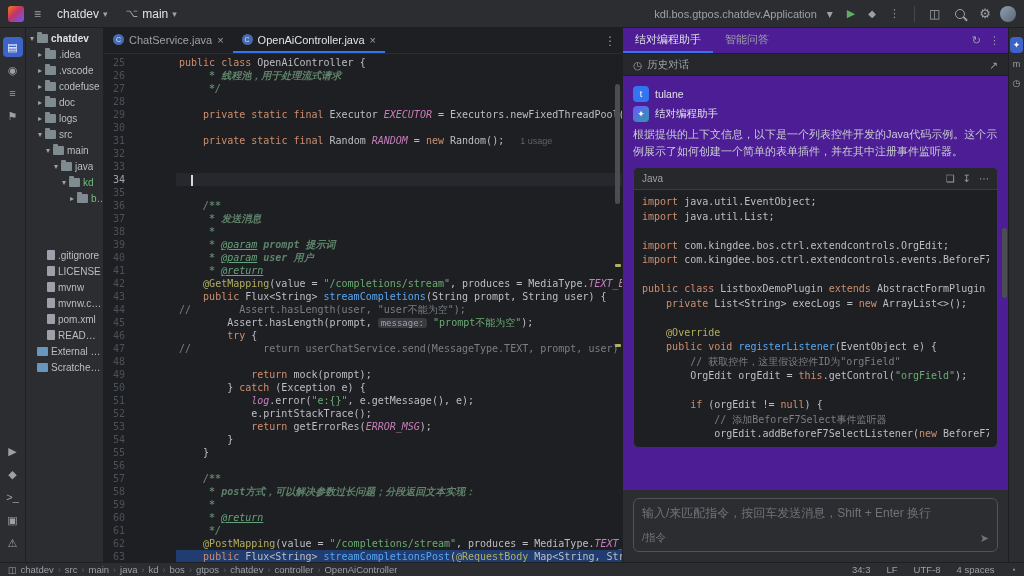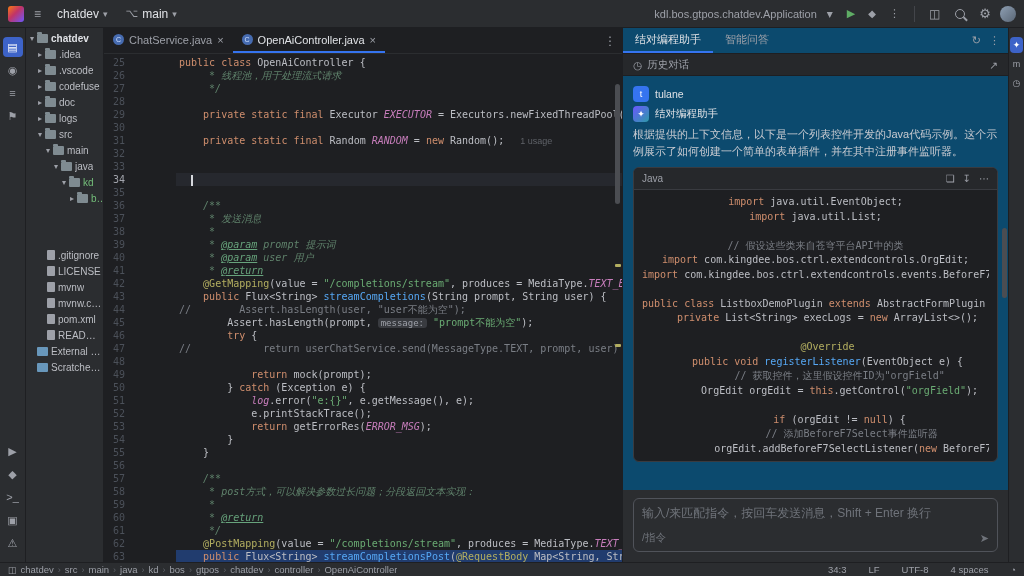--- a/index.html
+++ b/index.html
@@ -82,37 +82,37 @@
   .cline { height:13px; line-height:13px; white-space:pre; overflow:hidden; padding-left:3px; }
   .cline.cursorline { background:#26282e; }
   .cline.selline { background:#213c6e; }
   .caret { display:inline-block; width:1.5px; height:11px; background:#d6d8dd;
     vertical-align:middle; margin-left:12px; }
   .usages { color:#5f6268; font-size:9px; margin-left:16px; font-family:"Liberation Sans",sans-serif; }
 
   .s-kw  { color:#cf8e6d; }
   .s-def { color:#bcbec4; }
   .s-cls { color:#bcbec4; }
-  .s-doc { color:#5f826b; font-style:italic; }
+  .s-doc { color:#5f826b; font-style:italic;font-weight:bold; }
   .s-tag { color:#67a37c; font-style:italic; text-decoration:underline; }
   .s-ann { color:#b3ae60; }
   .s-str { color:#6aab73; }
   .s-fld { color:#c77dbb; font-style:italic; }
   .s-mth { color:#56a8f5; }
   .s-cmt { color:#7a7e85; }
   .s-inlay { background:#393b40; color:#9da0a8; border-radius:3px; padding:0 3px;
     font-size:9px; }
 
   .ed-scrollbar { position:absolute; right:1px; top:30px; width:7px; height:calc(100% - 34px); }
   .ed-thumb { position:absolute; top:0; left:1px; width:5px; height:120px; border-radius:3px;
     background:#4b4d52; }
   .stripe-mark { position:absolute; right:0; width:6px; height:3px; background:#b3ae60; border-radius:1px; }
 
   
-  .chat-panel { width:386px; background:#0c4a6e; border-left:1px solid #1e1f22; display:flex;
+  .chat-panel { width:386px; background:#4c1d95; border-left:1px solid #1e1f22; display:flex;
     flex-direction:column; flex:none; position:relative; min-height:0; }
   .chat-tabs { height:26px; display:flex; align-items:stretch; border-bottom:1px solid #1e1f22;
     flex:none; }
   .ctab { display:flex; align-items:center; padding:0 12px; font-size:11px; color:#9da0a8;
     border-bottom:2px solid transparent; cursor:default; }
   .ctab.active { color:#dfe1e5; border-bottom-color:#3574f0; }
   .chat-tabs-right { margin-left:auto; display:flex; align-items:center; gap:8px; padding:0 8px;
     color:#9da0a8; font-size:11px; }
   .history-row { height:22px; display:flex; align-items:center; gap:5px; padding:0 10px;
     font-size:10.5px; color:#9da0a8; background:#26282b; border-bottom:1px solid #1e1f22; flex:none; }
@@ -128,40 +128,40 @@
     font-size:11px; color:#dfe1e5; margin:2px 0 8px 0; }
   .cmd { color:#6c9bfa; }
   .bot-text { font-size:11px; line-height:1.5; color:#c9cbd1; margin:2px 0 8px 0; }
 
   .codeblock { background:#1e1f22; border:1px solid #393b40; border-radius:6px; overflow:hidden; }
   .cb-head { height:22px; background:#26282b; display:flex; align-items:center; padding:0 8px;
     font-size:10px; color:#9da0a8; border-bottom:1px solid #393b40; }
   .cb-head .spacer { flex:1; }
   .cb-icons { display:flex; gap:8px; font-size:10px; color:#9da0a8; }
   .cb-body { padding:5px 8px; font-family:"DejaVu Sans Mono", monospace; font-size:10px; }
-  .ccline { height:14.5px; line-height:14.5px; white-space:pre; overflow:hidden;text-align:center; }
+  .ccline { height:14.5px; line-height:14.5px; white-space:pre; overflow:hidden; }
 
   .chat-input-wrap { flex:none; padding:8px 10px 10px 10px; background:#2b2d30; }
   .chat-input-box { border:1px solid #50535a; border-radius:6px; background:#2b2d30;
     padding:6px 8px; position:relative; }
   .chat-input-box textarea { width:95%; height:18px; background:transparent; border:none;
     outline:none; resize:none; color:#dfe1e5; font-size:12px;
     font-family:Liberation Sans, sans-serif; }
   .chat-input-box textarea::placeholder { color:#6f737a; }
   .cmd-hint { font-size:10.5px; color:#6f737a; margin-top:4px; }
   .send-btn { position:absolute; right:8px; bottom:6px; color:#6f737a; font-size:11px; }
   .chat-scrollbar { position:absolute; right:1px; top:200px; width:5px; height:70px;
     background:#4b4d52; border-radius:3px; }
 
   
   .statusbar { height:14px; background:#2b2d30; border-top:1px solid #1e1f22; display:flex;
     align-items:center; font-size:9.5px; color:#9da0a8; padding:0 8px; flex:none; gap:4px; }
   .crumbs { display:flex; align-items:center; gap:4px; overflow:hidden; white-space:nowrap; }
   .crumb-sep { color:#5f6268; font-size:9px; }
-  .sb-right { margin-left:auto; display:flex; align-items:center; gap:22px;justify-content:space-between; }
+  .sb-right { margin-left:auto; display:flex; align-items:center; gap:16px;justify-content:space-between; }
   .sb-icon { font-size:9px; }
 </style>
 </head>
 <body>
 
 <div class="app">
 
   <header class="titlebar">
     <div class="tb-left">
       <div class="app-logo"></div>
@@ -454,21 +454,20 @@
             <div class="cb-icons">
               <span>❏</span>
               <span>↧</span>
               <span>⋯</span>
             </div>
           </div>
           <div class="cb-body" id="cbody">
               <div class="ccline"><span class="s-kw">import</span><span class="s-def"> java.util.EventObject;</span></div>
               <div class="ccline"><span class="s-kw">import</span><span class="s-def"> java.util.List;</span></div>
               <div class="ccline"><span class="s-def"></span></div>
-              <div class="ccline"><span class="s-cmt">// 假设这些类来自苍穹平台API中的类</span></div>
               <div class="ccline"><span class="s-kw">import</span><span class="s-def"> com.kingdee.bos.ctrl.extendcontrols.OrgEdit;</span></div>
               <div class="ccline"><span class="s-kw">import</span><span class="s-def"> com.kingdee.bos.ctrl.extendcontrols.events.BeforeF7Select</span></div>
               <div class="ccline"><span class="s-def"></span></div>
               <div class="ccline"><span class="s-kw">public</span><span class="s-def"> </span><span class="s-kw">class</span><span class="s-def"> </span><span class="s-cls">ListboxDemoPlugin</span><span class="s-def"> </span><span class="s-kw">extends</span><span class="s-def"> </span><span class="s-cls">AbstractFormPlugin</span><span class="s-def"> {</span></div>
               <div class="ccline"><span class="s-def">    </span><span class="s-kw">private</span><span class="s-def"> List&lt;String&gt; execLogs = </span><span class="s-kw">new</span><span class="s-def"> ArrayList&lt;&gt;();</span></div>
               <div class="ccline"><span class="s-def"></span></div>
               <div class="ccline"><span class="s-def">    </span><span class="s-ann">@Override</span></div>
               <div class="ccline"><span class="s-def">    </span><span class="s-kw">public</span><span class="s-def"> </span><span class="s-kw">void</span><span class="s-def"> </span><span class="s-mth">registerListener</span><span class="s-def">(EventObject e) {</span></div>
               <div class="ccline"><span class="s-cmt">        // 获取控件，这里假设控件ID为"orgField"</span></div>
               <div class="ccline"><span class="s-def">        OrgEdit orgEdit = </span><span class="s-kw">this</span><span class="s-def">.getControl(</span><span class="s-str">"orgField"</span><span class="s-def">);</span></div>

